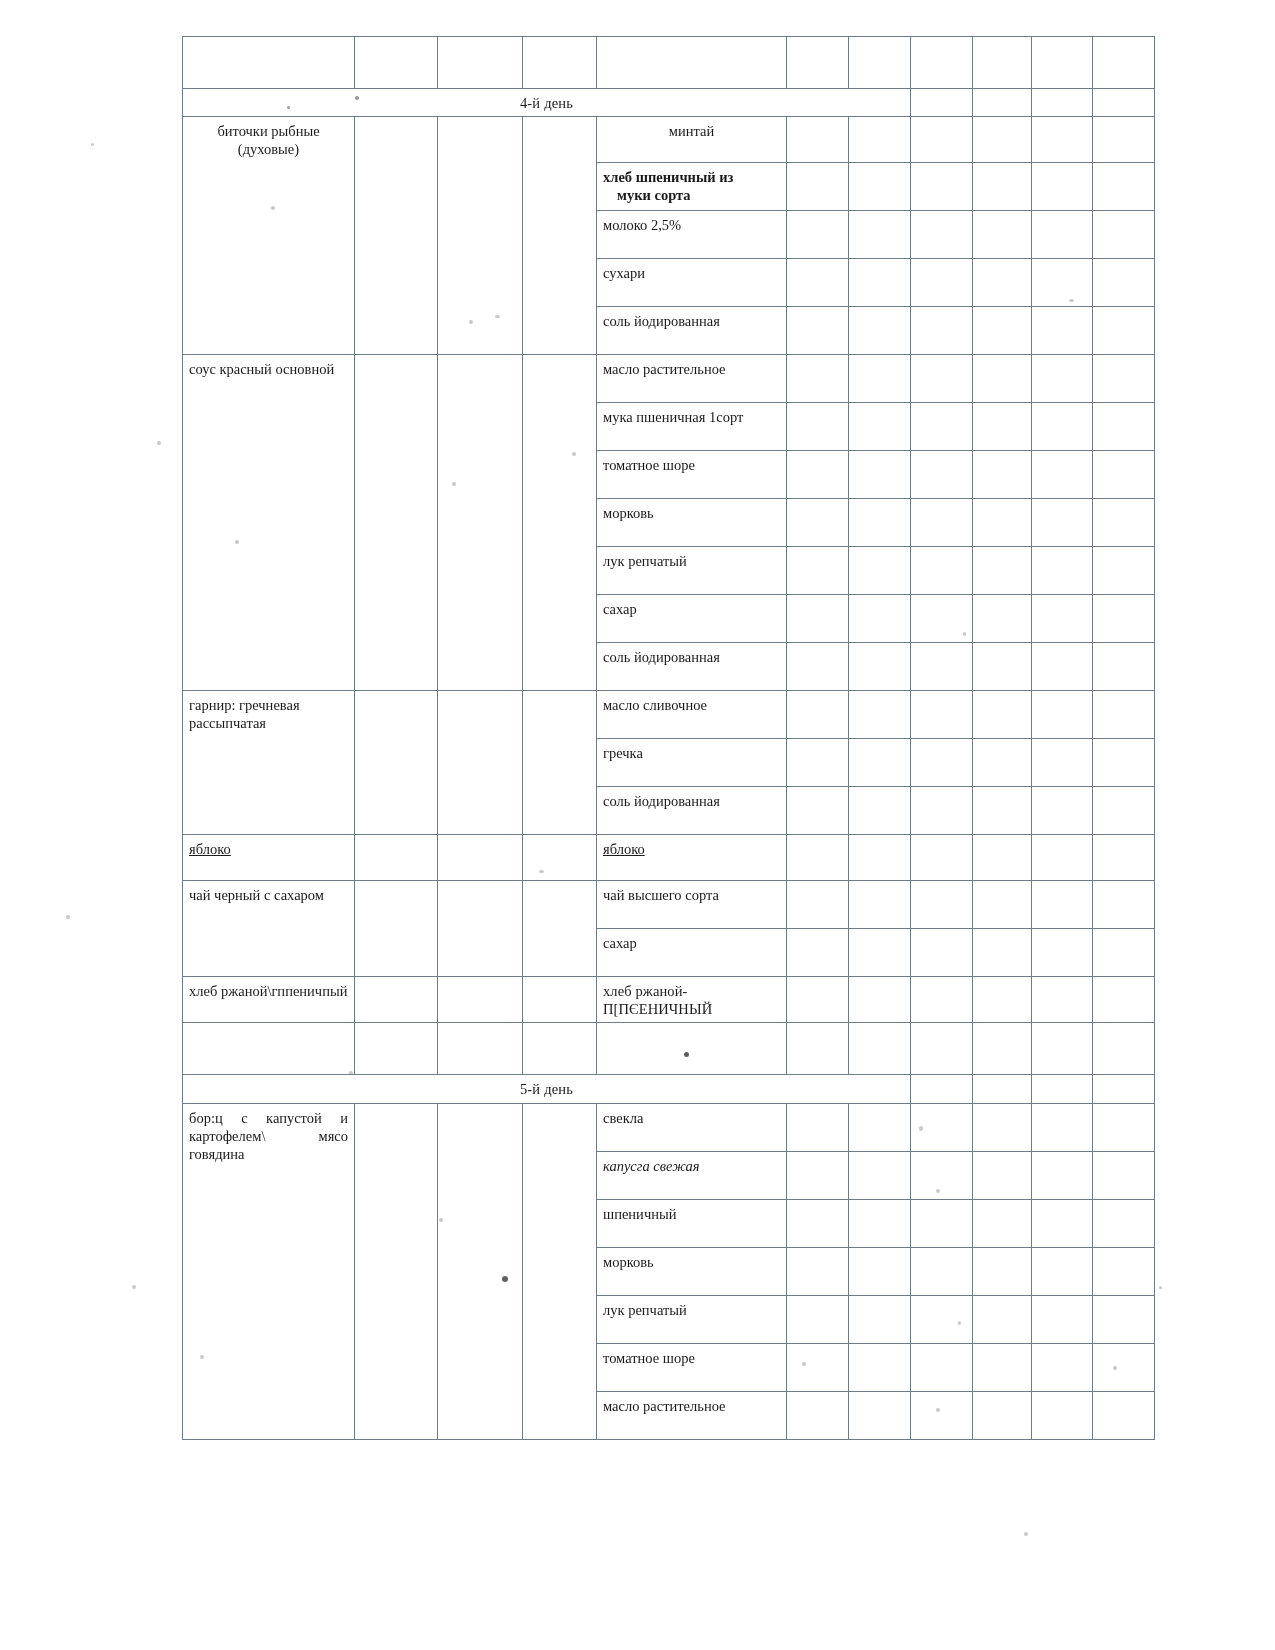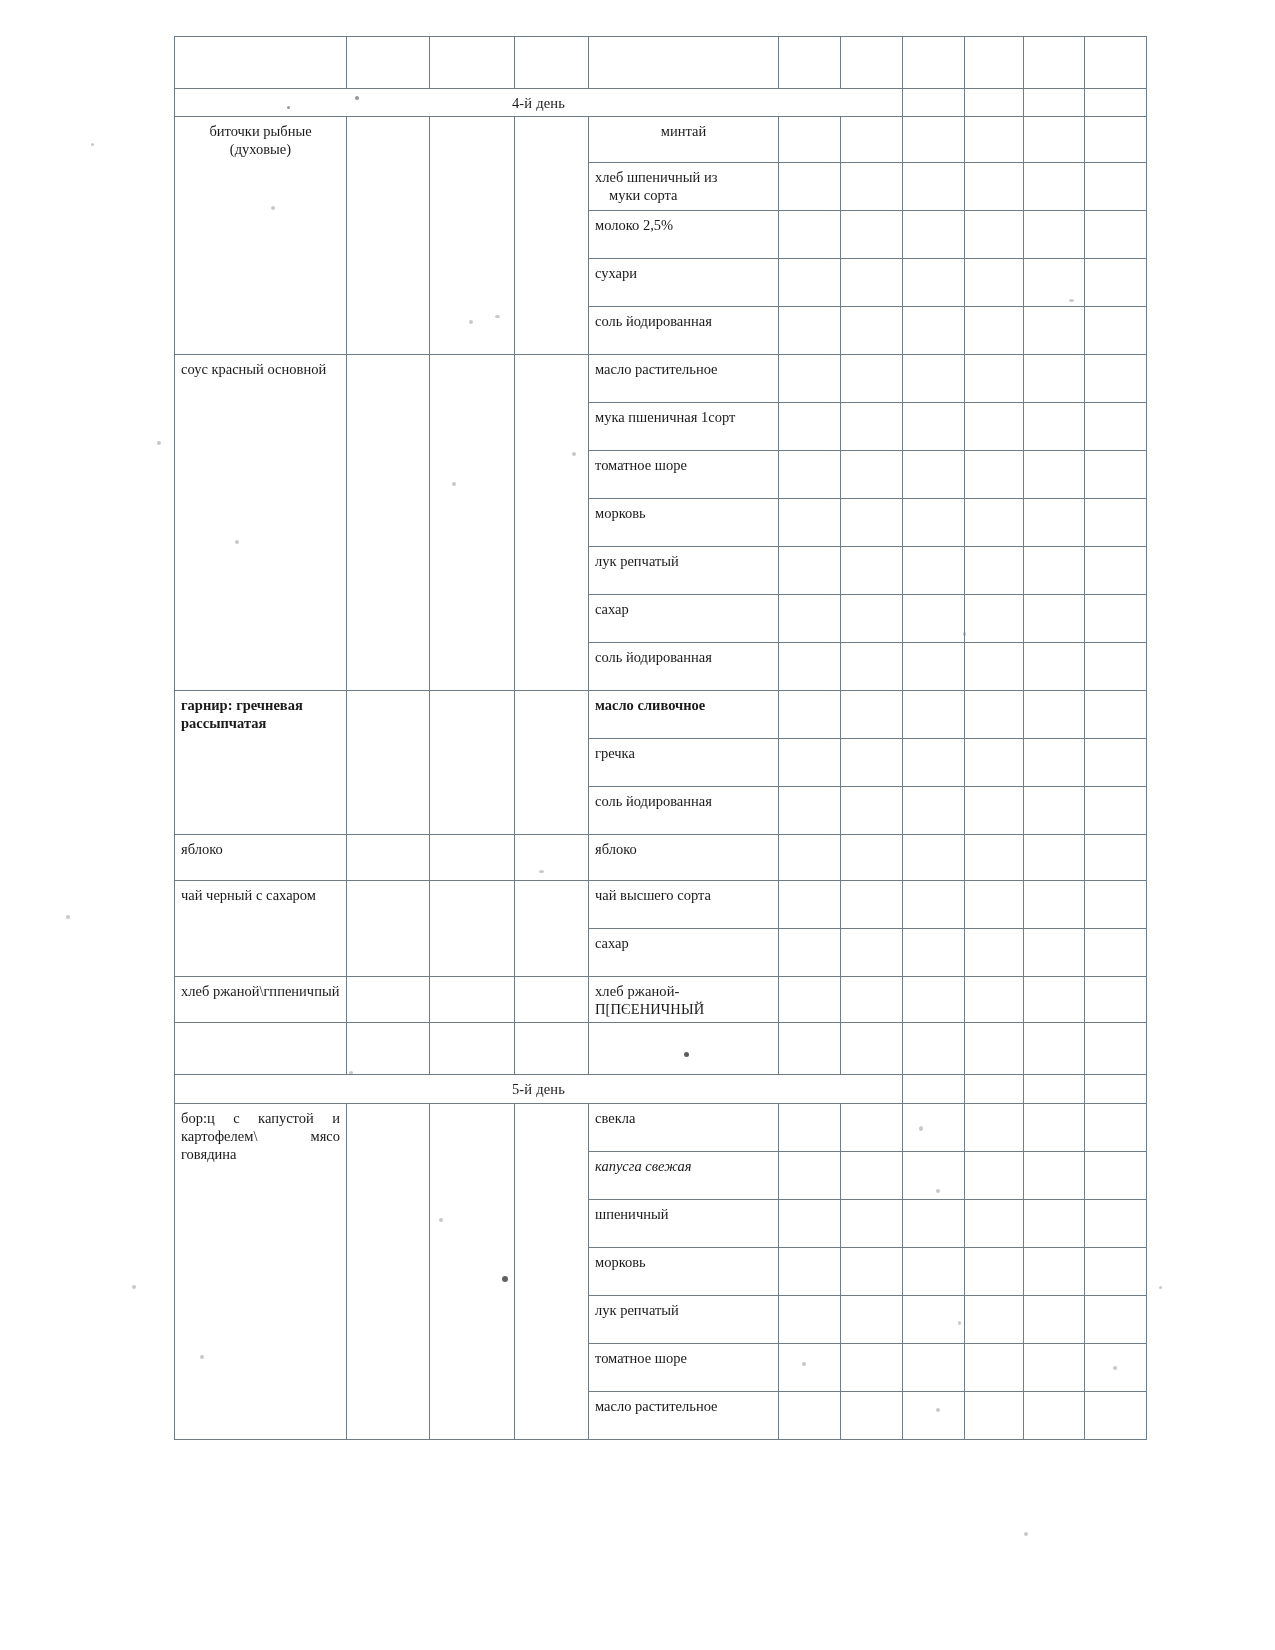--- a/index.html
+++ b/index.html
@@ -27,21 +27,21 @@
     position: absolute;
     left: 0;
     top: 0;
     width: 1275px;
     height: 1650px;
     overflow: hidden;
   }
 
   table.menu {
     position: absolute;
-    left: 174px;
+    left: 182px;
     top: 36px;
     width: 972px;
     border-collapse: collapse;
     table-layout: fixed;
     padding-left: 31px;
   }
   table.menu td {
     border: 1px solid #6f7c86;
     vertical-align: top;
     padding: 5px 6px 4px 6px;
@@ -170,21 +170,21 @@
         <td rowspan="5"></td>
         <td rowspan="5"></td>
         <td class="ingr">минтай</td>
         <td></td>
         <td></td>
         <td></td>
         <td></td>
         <td></td>
         <td></td>
       </tr>
-      <tr style="height:48px;">
+      <tr style="height:48px;font-weight:bold;">
         <td class="ingr">
           <span>хлеб шпеничный из</span>
           <span class="ln2">муки сорта</span>
         </td>
         <td></td>
         <td></td>
         <td></td>
         <td></td>
         <td></td>
         <td></td>
@@ -278,21 +278,21 @@
       <tr style="height:48px;">
         <td class="ingr">соль йодированная</td>
         <td></td>
         <td></td>
         <td></td>
         <td></td>
         <td></td>
         <td></td>
       </tr>
 
-      <tr style="height:48px;font-weight:bold;">
+      <tr style="height:48px;">
         <td class="dish" rowspan="3">гарнир: гречневая рассыпчатая</td>
         <td rowspan="3"></td>
         <td rowspan="3"></td>
         <td rowspan="3"></td>
         <td class="ingr">масло сливочное</td>
         <td></td>
         <td></td>
         <td></td>
         <td></td>
         <td></td>
@@ -310,21 +310,21 @@
       <tr style="height:48px;">
         <td class="ingr">соль йодированная</td>
         <td></td>
         <td></td>
         <td></td>
         <td></td>
         <td></td>
         <td></td>
       </tr>
 
-      <tr style="height:46px;">
+      <tr style="height:46px;text-decoration:underline;">
         <td class="dish">яблоко</td>
         <td></td>
         <td></td>
         <td></td>
         <td class="ingr">яблоко</td>
         <td></td>
         <td></td>
         <td></td>
         <td></td>
         <td></td>

